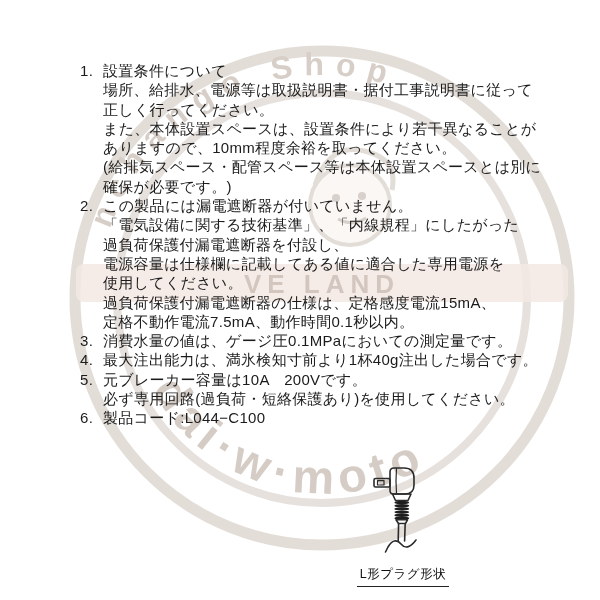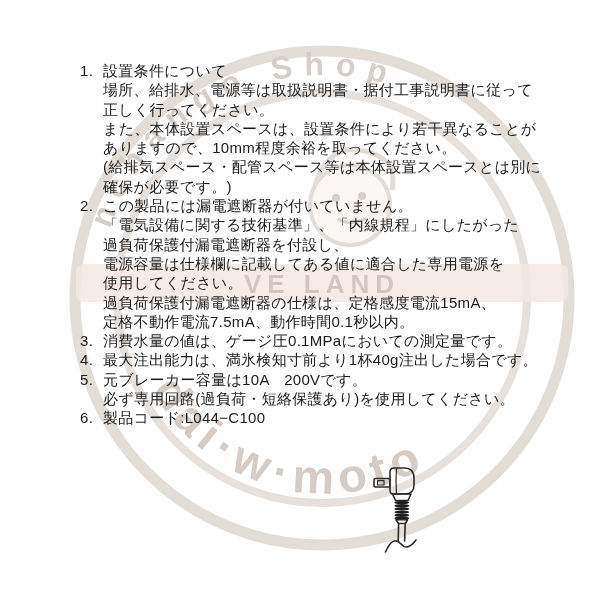--- a/index.html
+++ b/index.html
@@ -93,14 +93,15 @@
       </g>
 
       <path d="M 46,64.8 L 57.5,64.8 L 55.5,68.5 L 48.5,68.5 Z"></path>
 
       <path d="M 48.6,68.5 L 48.2,86 M 55.2,68.5 L 54.6,86"></path>
 
       <path d="M 66,85 C 60,93 55,94 51,89 C 47,84 42,85 38,92 L 35.5,97"></path>
     </g>
   </svg>
 
+  <div class="caption">L形プラグ形状</div>
 
 </div>
 
 </body></html>

